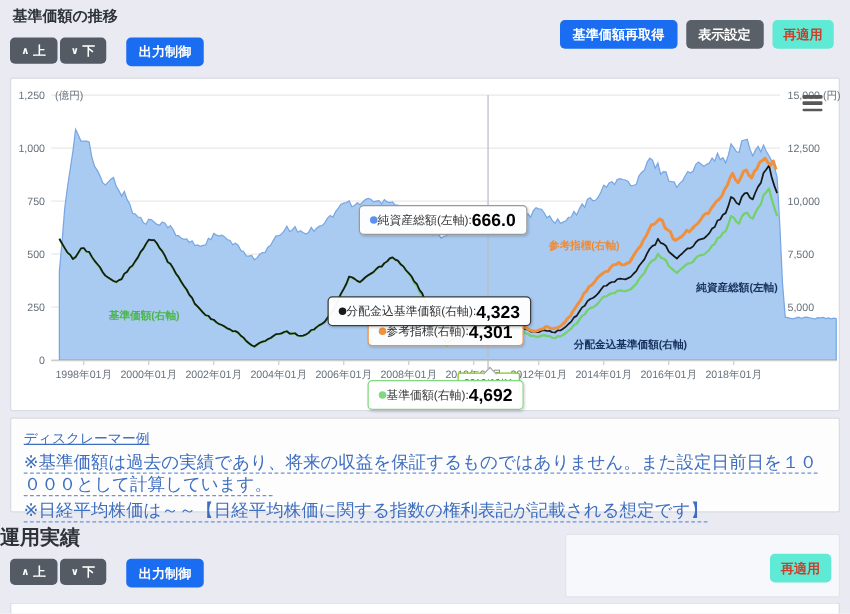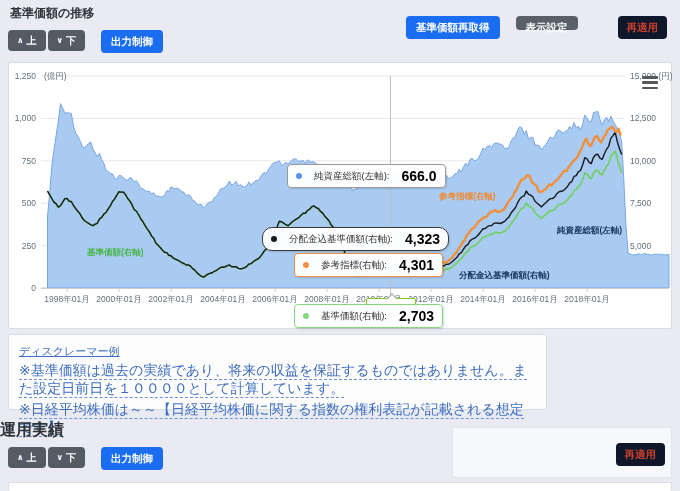--- a/index.html
+++ b/index.html
@@ -10,42 +10,42 @@
   }
   .abs { position:absolute; }
 
   
   .page-title { position:absolute; left:10px; top:5px; font-size:12px; font-weight:bold; color:#2e3338; }
   .nav-pair { position:absolute; display:flex; gap:2px; }
   .btn { border:none; border-radius:4px; font-family:inherit; cursor:pointer; white-space:nowrap; }
   .btn-dark { background:#545b64; color:#fff; font-size:10px; font-weight:bold; padding:4px 9px; height:21px; display:flex; align-items:center; gap:3px; }
   .btn-dark .chev { font-size:8px; line-height:1; }
   .btn-blue { background:#1a6df0; color:#fff; font-size:10.5px; font-weight:bold; padding:5px 10px; height:23px; }
-  .btn-gray { background:#596067; color:#fff; font-size:10.5px; font-weight:bold; padding:5px 10px; height:14px; }
-  .btn-gold { background:#0f172a; color:#c9402e; font-size:10.5px; font-weight:bold; padding:5px 9px; height:23px;margin-left:24px; }
-  .top-actions { position:absolute; top:16px; right:13px; display:flex; gap:16px; }
+  .btn-gray { background:#596067; color:#fff; font-size:10.5px; font-weight:bold; padding:5px 10px; height:23px; }
+  .btn-gold { background:#5eead4; color:#c9402e; font-size:10.5px; font-weight:bold; padding:5px 9px; height:23px; }
+  .top-actions { position:absolute; top:16px; right:13px; display:flex; gap:7px; }
 
   
   .panel { position:absolute; background:#fff; border:1px solid #d9dce3; border-radius:2px; }
   #chart-panel { left:8px; top:62px; width:664px; height:267px; }
-  #disclaimer-panel { left:8px; top:334px; width:539px; height:76px; background:#fdfdfe; padding:6px 10px 8px 10px; }
+  #disclaimer-panel { left:8px; top:334px; width:664px; height:76px; background:#fdfdfe; padding:6px 10px 8px 10px; }
   #section2-right-panel { left:452px; top:427px; width:220px; height:51px; background:#f7f8fb; border:1px solid #e2e4ec; }
   #next-panel-strip { left:8px; top:482px; width:664px; height:9px; border-bottom:none; }
 
   
   #chart-svg { position:absolute; left:0; top:0; }
 
   
   .burger { position:absolute; left:633px; top:13px; width:16px; height:13px; display:flex; flex-direction:column; justify-content:space-between; cursor:pointer; }
   .burger i { display:block; height:2.5px; background:#585858; border-radius:1px; }
 
   
   .tip { position:absolute; background:rgba(255,255,255,0.96); border:1px solid #9a9a9a; border-radius:4px;
          padding:3px 8px; font-size:9.5px; color:#333; white-space:nowrap; box-shadow:1px 1px 2px rgba(0,0,0,0.15);
-         display:flex; align-items:center; gap:12px; }
+         display:flex; align-items:center; gap:0; }
   .tip b { color:#000; font-size:14px; }
   .tip .dot { width:6px; height:6px; border-radius:50%; display:inline-block; }
   .tip-black { border-color:#3a3a3a; }
   .tip-orange { border-color:#ef9140; }
   .tip-green { border-color:#82d882; }
 
   .callout { position:absolute; background:#fff; border:1px solid #84cc16; border-radius:2px;
              font-size:8px; color:#555; padding:3px 4px; text-align:center; box-shadow:1px 1px 2px rgba(0,0,0,0.12); }
   .callout::before { content:""; position:absolute; top:-4px; left:50%; margin-left:-3.5px; width:7px; height:7px;
              background:#fff; border-left:1px solid #a7a7a7; border-top:1px solid #a7a7a7; transform:rotate(45deg); }
@@ -142,34 +142,34 @@
       <i></i>
       <i></i>
       <i></i>
     </div>
 
   <div class="tip" style="left:278px; top:101px; z-index:6;">
     <span class="dot" style="background: rgb(91, 143, 240);"></span>
     <span>純資産総額(左軸):</span>
     <b>666.0</b>
   </div>
-  <div class="tip tip-black" style="left:253px; top:164px; z-index:5;border-radius:10px;">
+  <div class="tip tip-black" style="left:253px; top:174px; z-index:5;">
     <span class="dot" style="background: rgb(23, 25, 27);"></span>
     <span>分配金込基準価額(右軸):</span>
     <b>4,323</b>
   </div>
   <div class="tip tip-orange" style="left:285px; top:190px; z-index:4;padding-left:8px;">
     <span class="dot" style="background: rgb(239, 145, 64);"></span>
     <span>参考指標(右軸):</span>
     <b>4,301</b>
   </div>
   <div class="tip tip-green" style="left:285px; top:217px; z-index:3;margin-top:24px;">
     <span class="dot" style="background: rgb(130, 216, 130);"></span>
     <span>基準価額(右軸):</span>
-    <b>2,703</b>
+    <b>4,692</b>
   </div>
 
   <div class="callout" style="left:357px; top:235px; width:50px;">2010/06/11</div>
 </div>
 
 <div class="panel" id="disclaimer-panel">
   <a class="disc-title">ディスクレーマー例</a>
   <div class="disc-line"><span>※基準価額は過去の実績であり、将来の収益を保証するものではありません。また設定日前日を１００００として計算しています。</span></div>
   <div class="disc-line"><span>※日経平均株価は～～【日経平均株価に関する指数の権利表記が記載される想定です】</span></div>
 </div>

